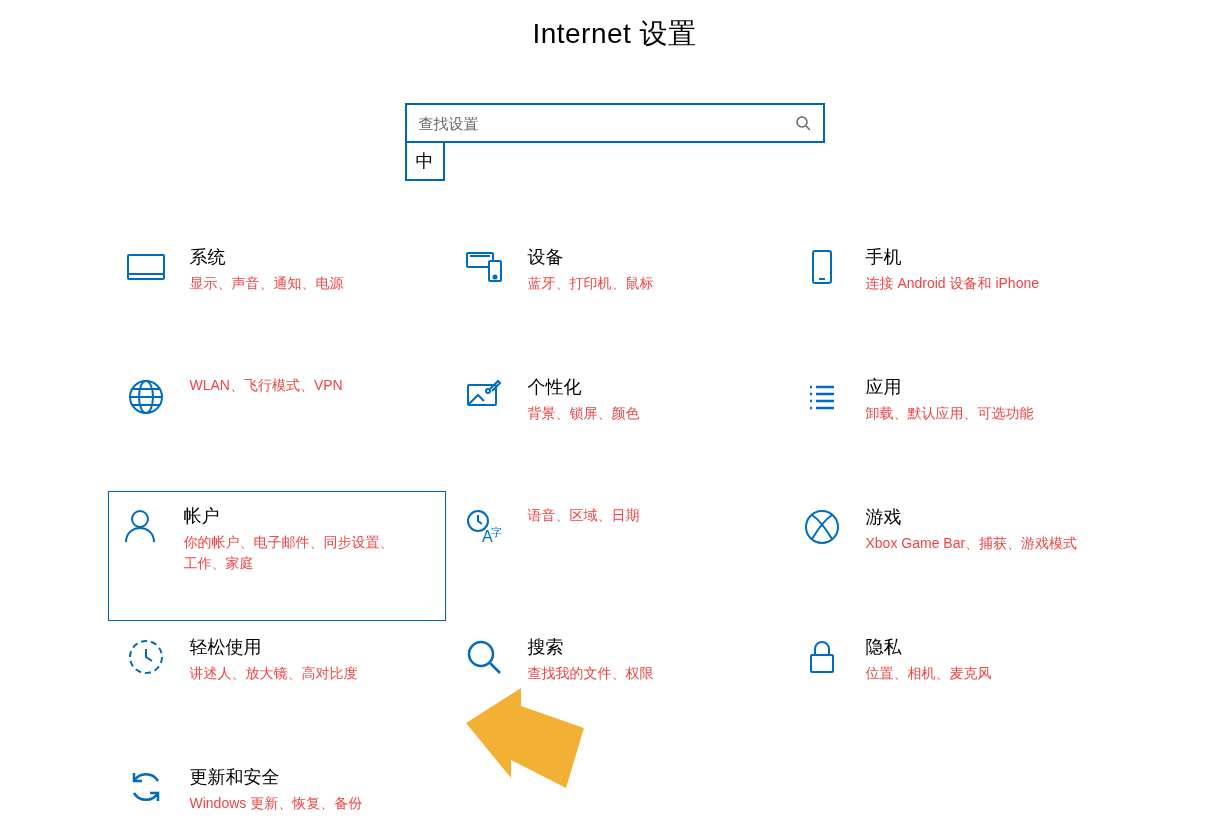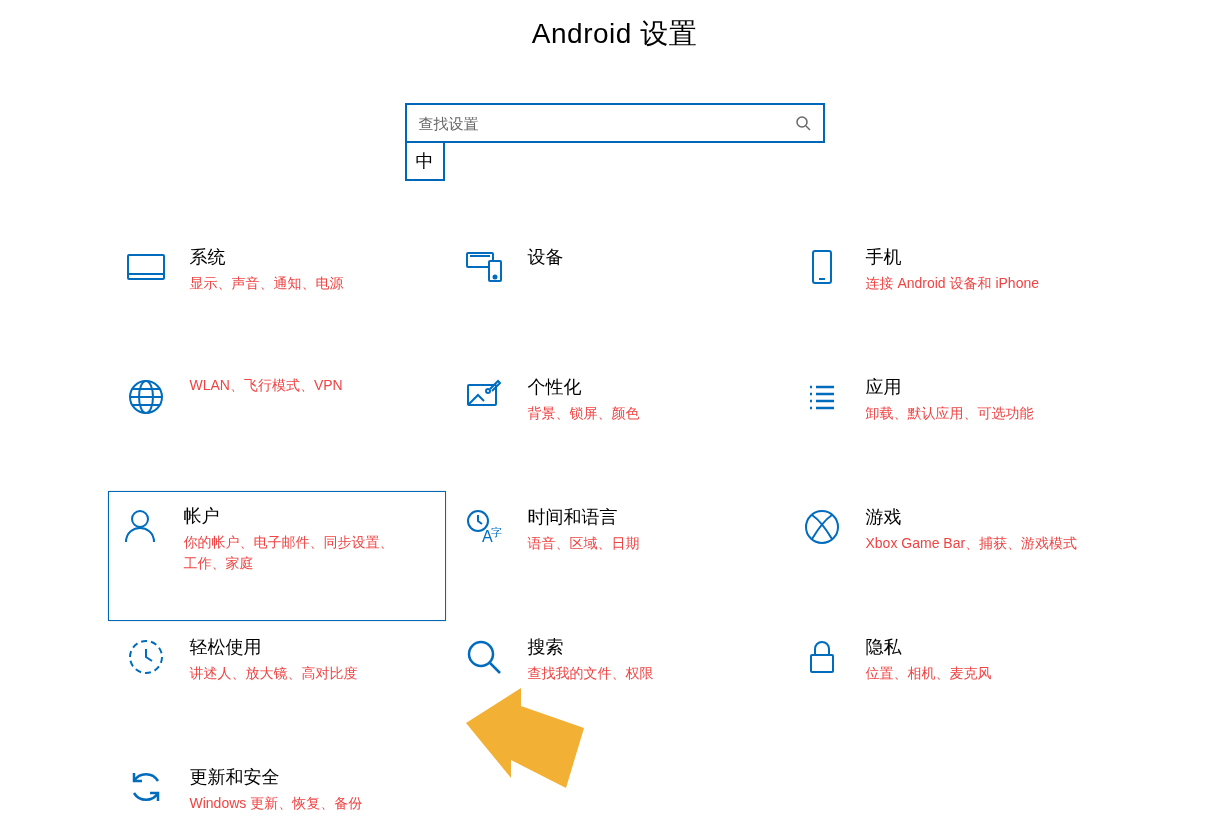--- a/index.html
+++ b/index.html
@@ -73,21 +73,21 @@
       left: 358px; top: 545px;
       width: 120px; height: 110px;
       pointer-events: none;
     }
     .content-wrap { position: relative; }
   </style>
 </head>
 <body>
 
 <div class="container">
-  <div class="page-title">Android 设置</div>
+  <div class="page-title">Internet 设置</div>
 
   <div class="search-wrap">
     <div class="search-box">
       <input class="search-input" placeholder="查找设置" style="">
       <svg class="search-icon" viewBox="0 0 16 16" fill="none" stroke="currentColor" stroke-width="1.5">
         <circle cx="7" cy="7" r="5"></circle>
           <line x1="11" y1="11" x2="15" y2="15"></line>
       </svg>
     </div>
     <div class="ime-badge">中</div>
@@ -113,20 +113,21 @@
         <div class="tile-icon">
           <svg viewBox="0 0 40 40" fill="none" stroke="currentColor" stroke-width="2">
               <rect x="3" y="6" width="26" height="14" rx="1"></rect>
               <rect x="25" y="14" width="12" height="20" rx="1" fill="#fff"></rect>
               <circle cx="31" cy="30" r="1.5" fill="currentColor"></circle>
               <line x1="6" y1="9" x2="26" y2="9"></line>
             </svg>
         </div>
         <div class="tile-text">
           <div class="tile-title">设备</div>
+          <div class="tile-desc">蓝牙、打印机、鼠标</div>
         </div>
       </div>
 
       <div class="tile">
         <div class="tile-icon">
           <svg viewBox="0 0 40 40" fill="none" stroke="currentColor" stroke-width="2">
               <rect x="11" y="4" width="18" height="32" rx="2"></rect>
               <line x1="17" y1="32" x2="23" y2="32"></line>
             </svg>
         </div>
@@ -201,21 +202,20 @@
       <div class="tile">
         <div class="tile-icon">
           <svg viewBox="0 0 40 40" fill="none" stroke="currentColor" stroke-width="2">
               <circle cx="14" cy="14" r="10"></circle>
               <path d="M14 8 L14 14 L18 17"></path>
               <text x="18" y="35" font-size="16" fill="currentColor" stroke="none">A</text>
               <text x="27" y="29" font-size="11" fill="currentColor" stroke="none">字</text>
             </svg>
         </div>
         <div class="tile-text">
-          <div class="tile-title">时间和语言</div>
           <div class="tile-desc">语音、区域、日期</div>
         </div>
       </div>
 
       <div class="tile">
         <div class="tile-icon">
           <svg viewBox="0 0 40 40" fill="none" stroke="currentColor" stroke-width="2">
               <circle cx="20" cy="20" r="16"></circle>
               <path d="M10 8 C16 12 24 22 30 32"></path>
               <path d="M30 8 C24 12 16 22 10 32"></path>

